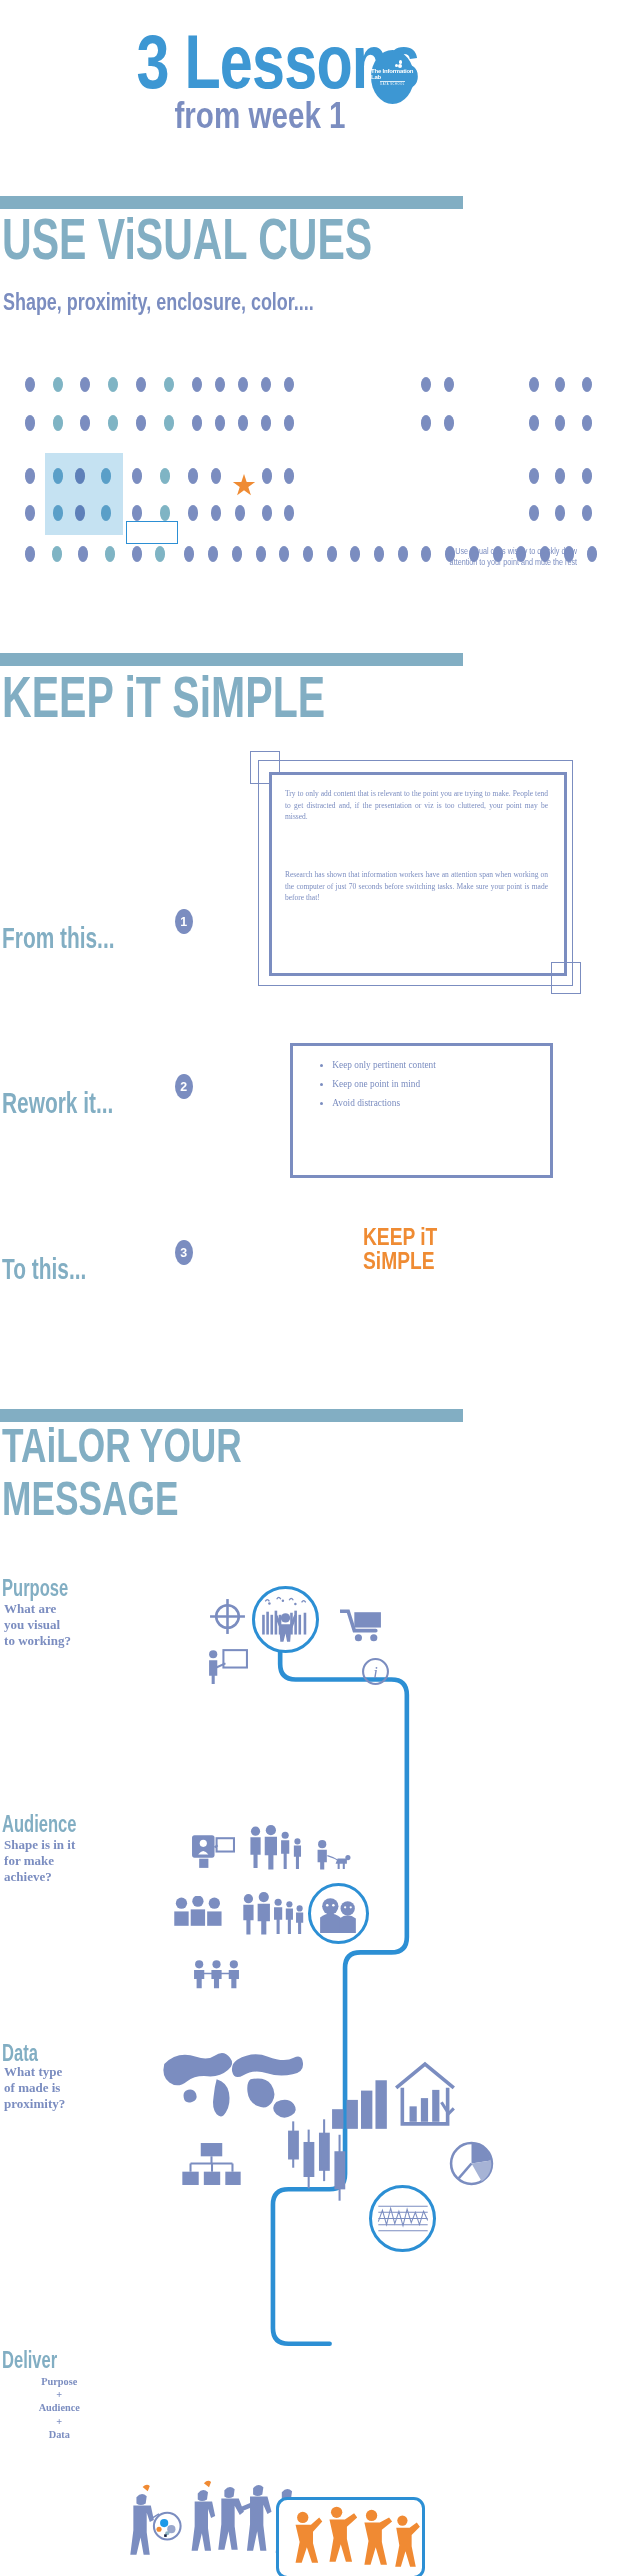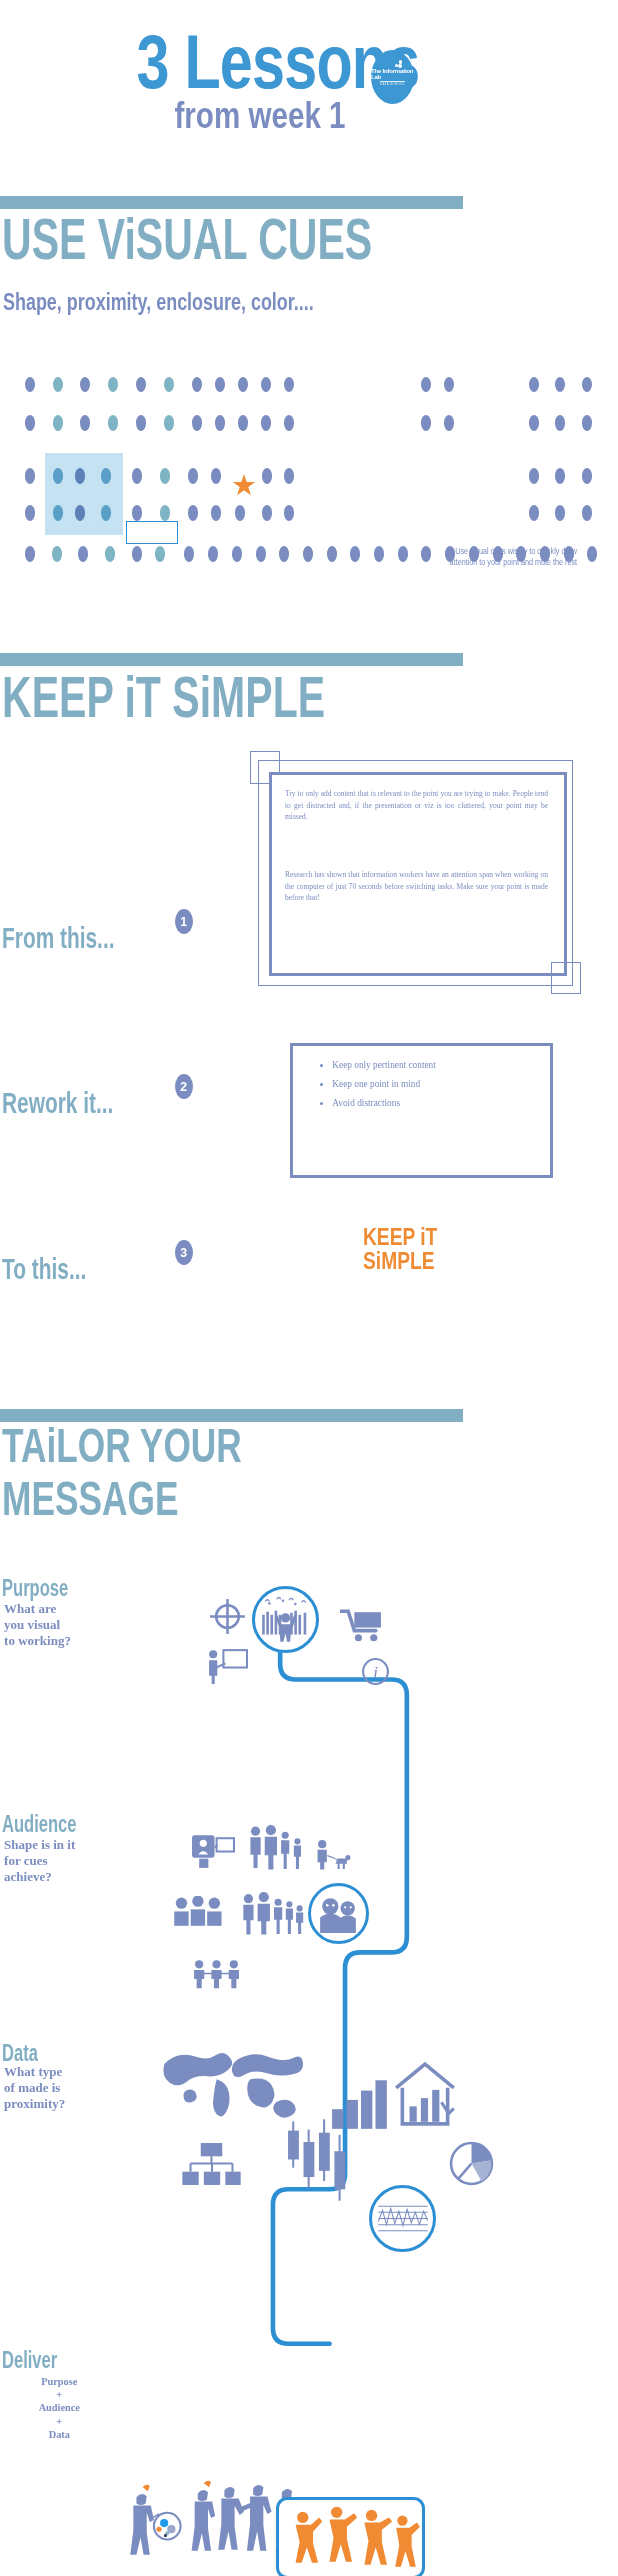--- a/index.html
+++ b/index.html
@@ -341,21 +341,21 @@
 <div class="ico" style="left:361px; top:1657px;">
   <svg width="29" height="29" viewBox="0 0 56 56">
     <circle cx="28" cy="28" r="24" fill="none" stroke="#7b8dc0" stroke-width="4"></circle>
     <text x="28" y="40" text-anchor="middle" font-family="Liberation Serif, serif" font-size="32" font-style="italic" fill="#7b8dc0">i</text>
   </svg>
 </div>
 
 <div class="bigq cond" style="left:2.1px; top:1811px;">Audience</div>
 <div class="smallq" style="left:4.1px; top:1837px;">
   <div>Shape is in it</div>
-  <div>for cues</div>
+  <div>for make</div>
   <div>achieve?</div>
 </div>
 
 <div class="ico" style="left:191px; top:1832px;">
   <svg width="44" height="37" viewBox="0 0 86 72">
     <rect x="2" y="6" width="44" height="44" rx="5" fill="#7b8dc0"></rect>
     <circle cx="24" cy="22" r="7" fill="#ffffff"></circle>
     <path d="M14 44 q10 -14 20 0 z" fill="#ffffff"></path>
     <rect x="50" y="12" width="34" height="26" fill="none" stroke="#7b8dc0" stroke-width="4"></rect>
     <path d="M46 30 L52 26" stroke="#7b8dc0" stroke-width="4"></path>

